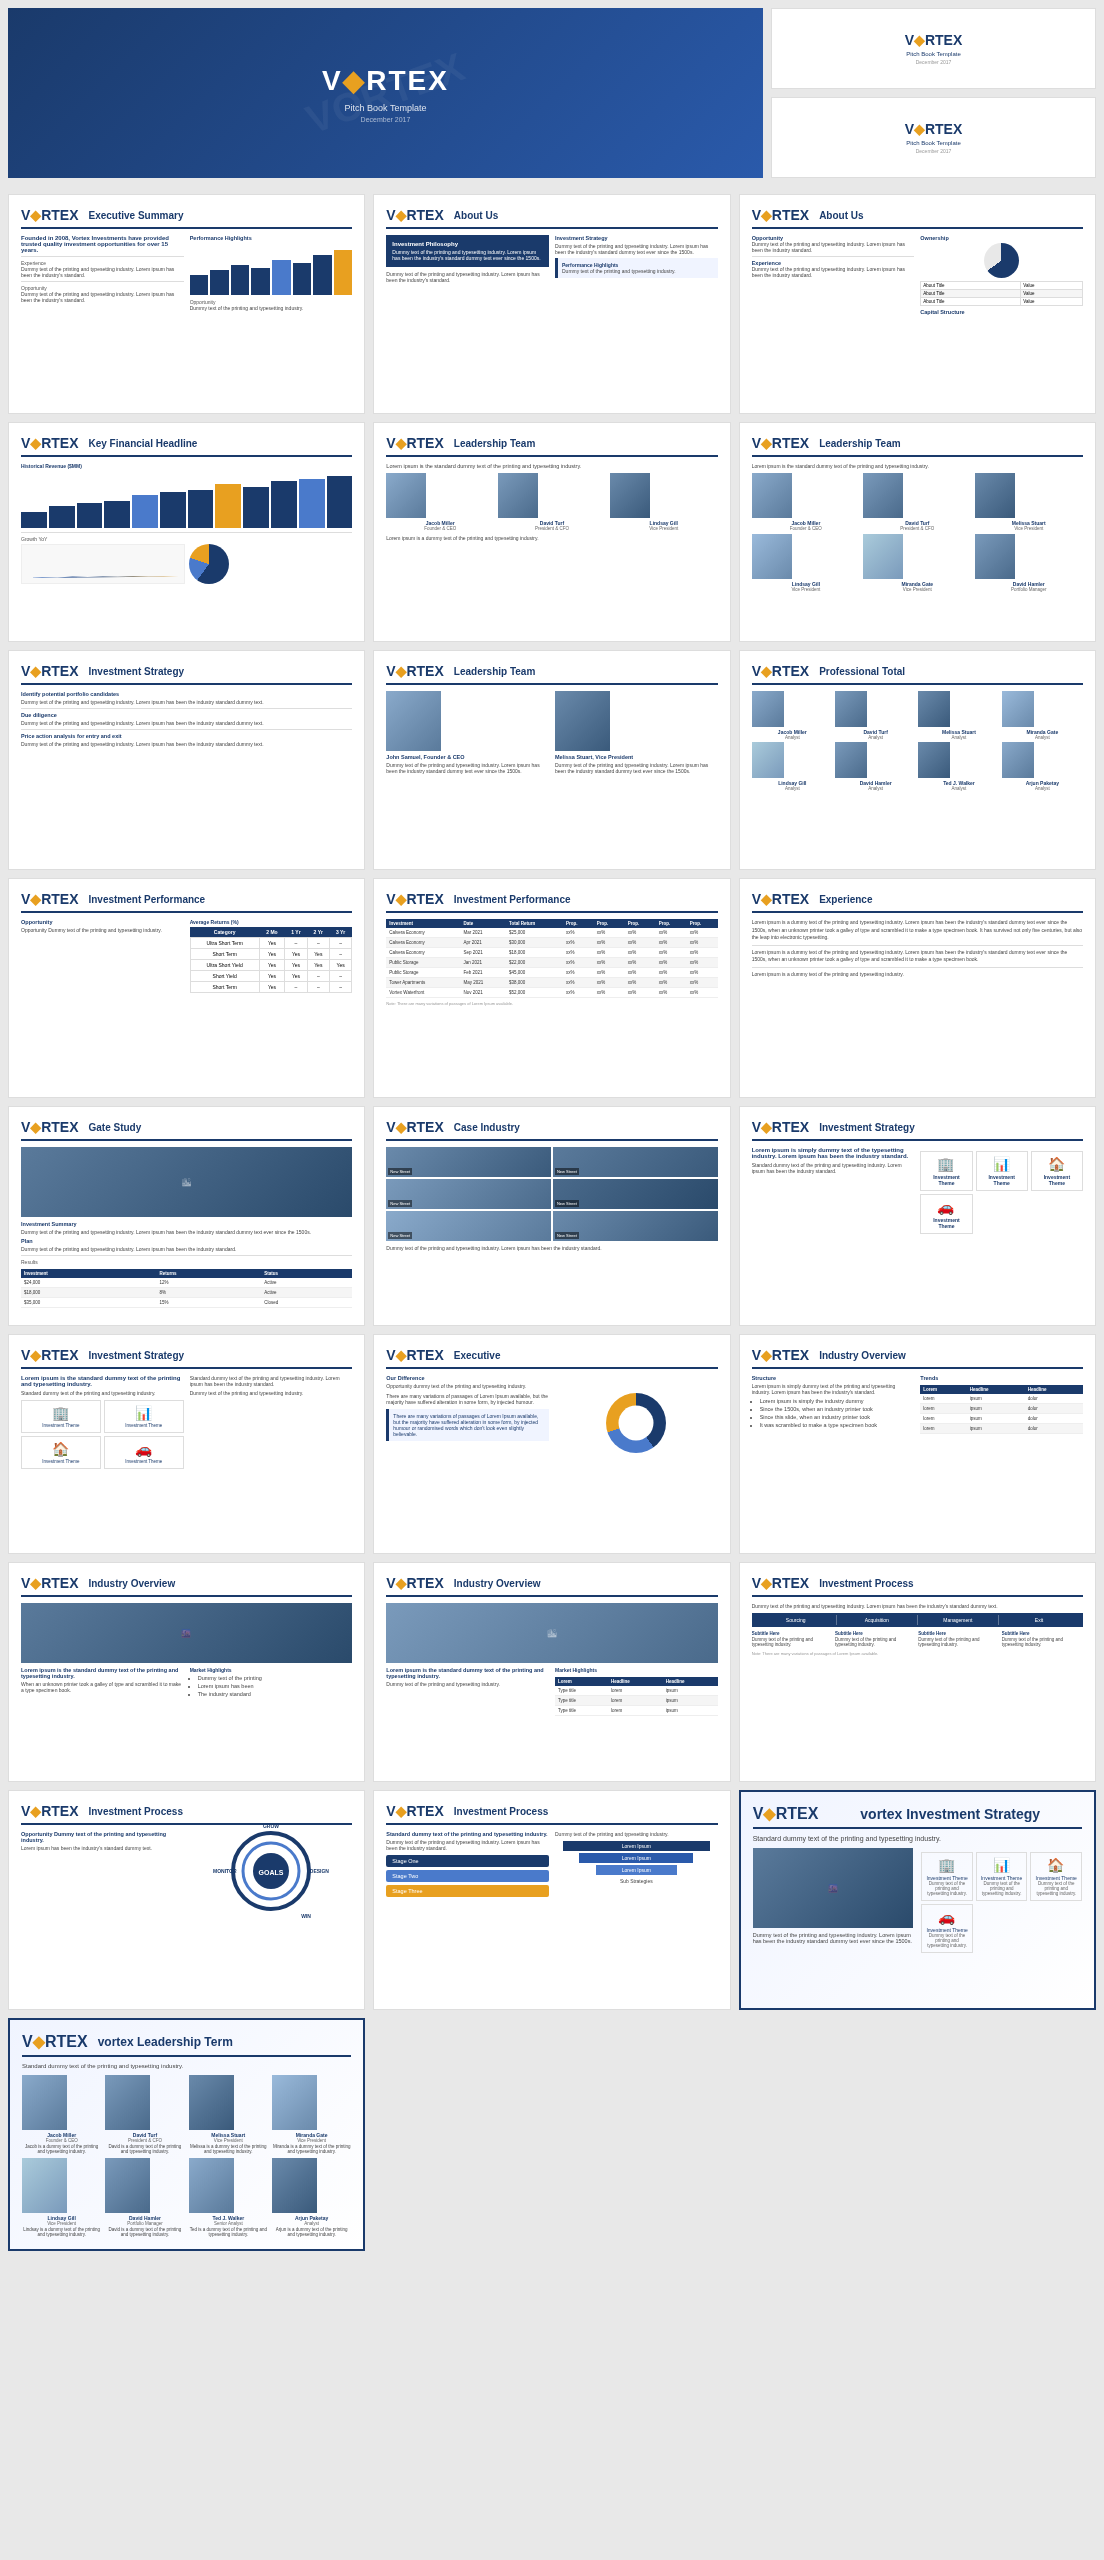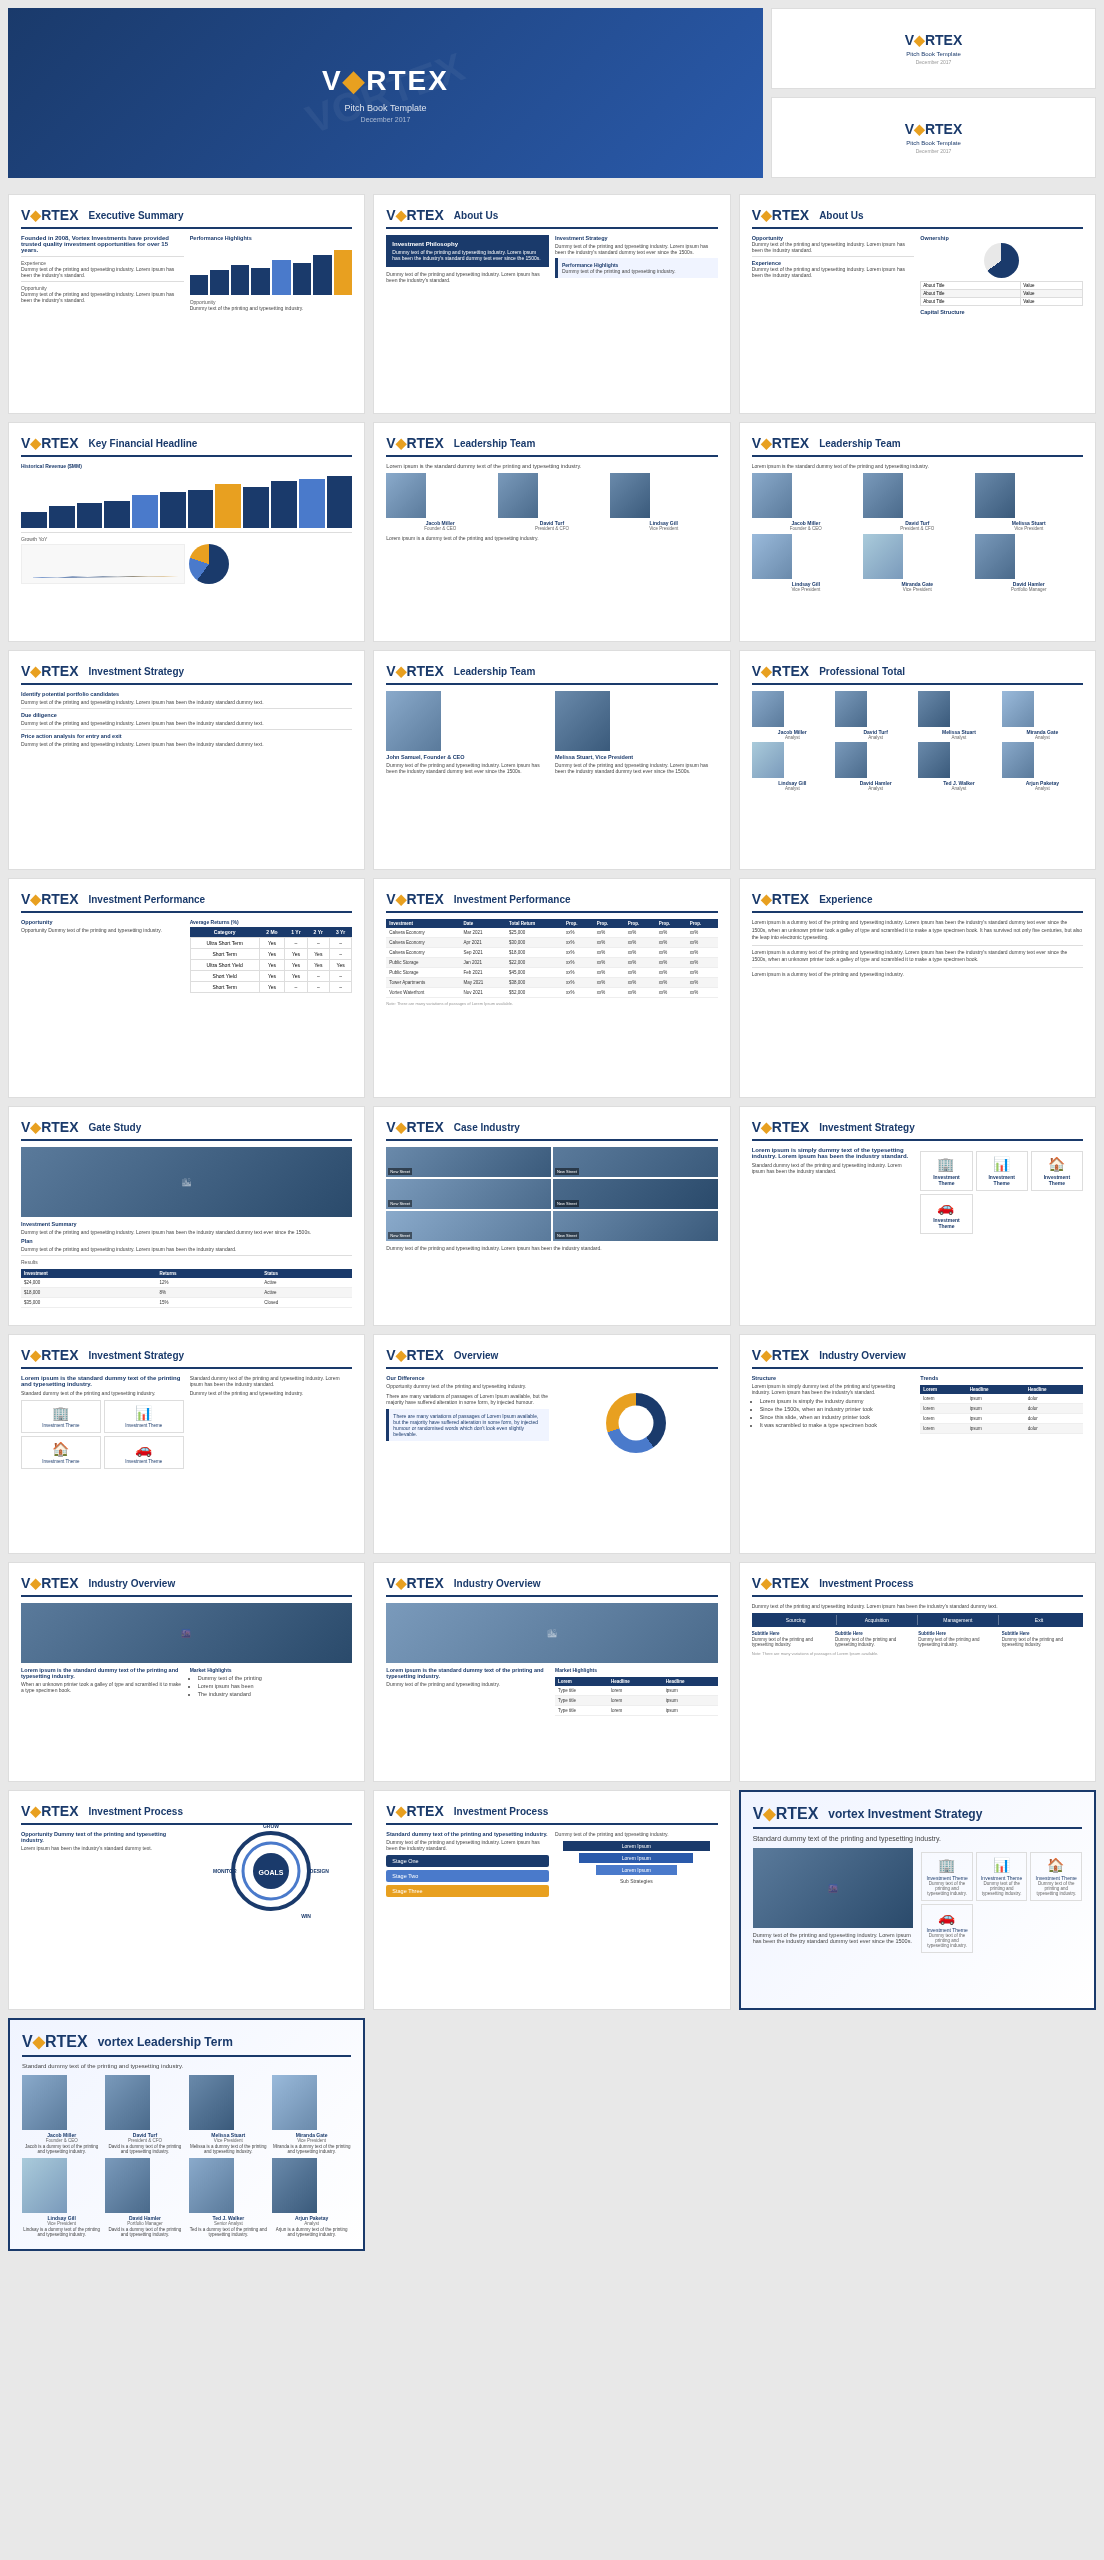--- a/index.html
+++ b/index.html
@@ -947,21 +947,21 @@
       <div>
         <div style="font-size:5px; color:#444; margin-bottom:3px;">Standard dummy text of the printing and typesetting industry. Lorem ipsum has been the industry standard.</div>
         <div style="font-size:5px; color:#444;">Dummy text of the printing and typesetting industry.</div>
       </div>
     </div>
   </div>
 
   <div class="slide">
     <div class="slide-header">
       <span class="vortex-logo">V<span class="v-accent">◆</span>RTEX</span>
-      <span class="slide-title">Overview</span>
+      <span class="slide-title">Executive</span>
     </div>
     <div style="font-size:5.5px; font-weight:bold; color:#1a3a6b; margin-bottom:2px;">Our Difference</div>
     <div style="font-size:5px; color:#444; margin-bottom:4px;">Opportunity dummy text of the printing and typesetting industry.</div>
     <div class="two-col">
       <div>
         <div style="font-size:5px; color:#444;">There are many variations of passages of Lorem Ipsum available, but the majority have suffered alteration in some form, by injected humour.</div>
         <div class="highlight-box" style="margin-top:4px;">
           <div style="font-size:5px; color:#1a3a6b;">There are many variations of passages of Lorem Ipsum available, but the majority have suffered alteration in some form, by injected humour or randomised words which don't look even slightly believable.</div>
         </div>
       </div>
@@ -1174,21 +1174,21 @@
           <div class="funnel-step">Lorem Ipsum</div>
         </div>
         <div style="font-size:5px; color:#444; margin-top:3px; text-align:center;">Sub Strategies</div>
       </div>
     </div>
   </div>
 
   <div class="slide" style="background:linear-gradient(135deg,#f0f4ff,#fff); border:2px solid #1a3a6b;">
     <div class="slide-header">
       <span class="vortex-logo" style="font-size:16px;">V<span class="v-accent">◆</span>RTEX</span>
-      <span class="slide-title" style="font-size:12px;">vortex Investment Strategy</span>
+      <span class="slide-title" style="font-size:14px;margin-left:32px;">vortex Investment Strategy</span>
     </div>
     <div style="font-size:7px; color:#444; margin-bottom:6px;">Standard dummy text of the printing and typesetting industry.</div>
     <div class="two-col" style="gap:8px;">
       <div>
         <div class="img-placeholder city" style="height:80px;">🌆</div>
         <div style="font-size:5.5px; color:#444; margin-top:3px;">Dummy text of the printing and typesetting industry. Lorem ipsum has been the industry standard dummy text ever since the 1500s.</div>
       </div>
       <div>
         <div class="theme-boxes">
           <div class="theme-box">

